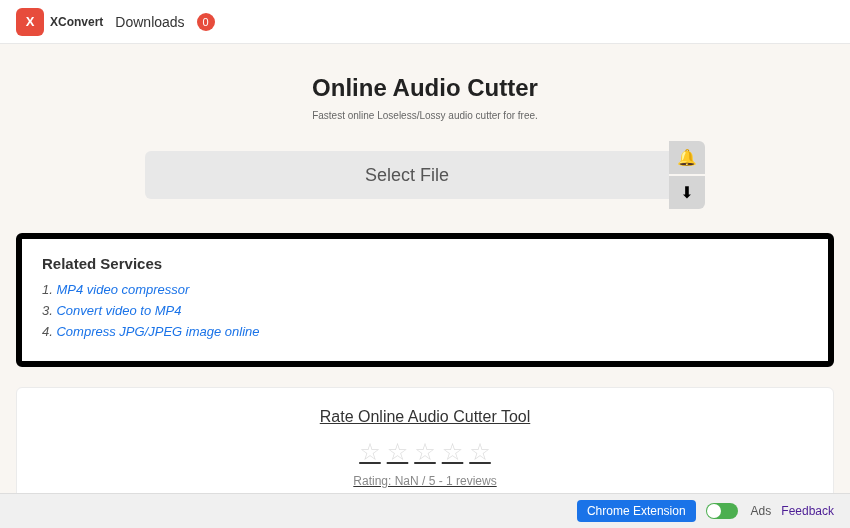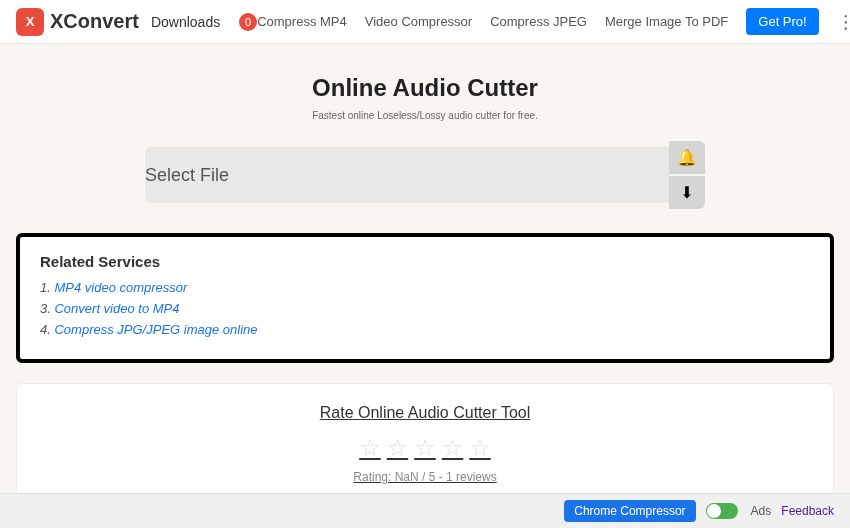--- a/index.html
+++ b/index.html
@@ -36,27 +36,27 @@
       border-radius: 6px;
       display: flex;
       align-items: center;
       justify-content: center;
       color: #fff;
       font-weight: bold;
       font-size: 13px;
     }
     .logo-text {
       font-weight: bold;
-      font-size: 20px;
+      font-size: 12px;
       color: #333;
     }
     .downloads-btn {
       display: flex;
       align-items: center;
-      gap: 19px;
+      gap: 12px;
       cursor: pointer;
       font-size: 14px;
       color: #333;
     }
     .downloads-badge {
       background: #e74c3c;
       color: #fff;
       border-radius: 50%;
       width: 18px;
       height: 18px;
@@ -120,23 +120,24 @@
       align-items: center;
       justify-content: center;
       max-width: 560px;
       margin: 0 auto 24px;
       position: relative;
     }
     .upload-box {
       flex: 1;
       background: #e8e8e8;
       border-radius: 6px 0 0 6px;
-      height: 56px;
-      display: flex;
-      align-items: center;
+      height: 48px;
+      display: flex;
+      align-items: center;
+      justify-content: center;
       cursor: pointer;
     }
     .upload-box-label {
       font-size: 18px;
       color: #555;
     }
     .upload-side-buttons {
       display: flex;
       flex-direction: column;
       gap: 2px;
@@ -158,21 +159,21 @@
     .upload-side-btn:last-child {
       border-radius: 0 0 6px 0;
     }
 
     
     .related-services {
       background: #fff;
       border-radius: 6px;
       padding: 16px 20px;
       margin-bottom: 20px;
-      border: 4px solid #000000;
+      border: 6px solid #000000;
     }
     .related-services-title {
       font-size: 15px;
       font-weight: bold;
       color: #333;
       margin-bottom: 10px;
     }
     .related-list {
       list-style: none;
       padding: 0;
@@ -282,28 +283,20 @@
     <div class="logo-wrapper">
       <div class="logo-icon">
         <span>X</span>
       </div>
       <span class="logo-text">XConvert</span>
     </div>
     <div class="downloads-btn">
       <span>Downloads</span>
       <span class="downloads-badge">0</span>
     </div>
-  </div>
-  <div class="navbar-right">
-    <a class="navbar-link" href="#">Compress MP4</a>
-    <a class="navbar-link" href="#">Video Compressor</a>
-    <a class="navbar-link" href="#">Compress JPEG</a>
-    <a class="navbar-link" href="#">Merge Image To PDF</a>
-    <button class="get-pro-btn">Get Pro!</button>
-    <span class="more-icon">⋮</span>
   </div>
 </nav>
 
 <div class="main-content">
 
   <div class="hero">
     <h1 class="hero-title">Online Audio Cutter</h1>
     <p class="hero-subtitle">Fastest online Loseless/Lossy audio cutter for free.</p>
   </div>
 
@@ -347,21 +340,21 @@
       <span class="star empty">☆</span>
       <span class="star empty">☆</span>
       <span class="star empty">☆</span>
     </div>
     <div class="rating-text">Rating: NaN / 5 - 1 reviews</div>
   </div>
 
 </div>
 
 <div class="footer-bar">
-  <button class="chrome-ext-btn">Chrome Compressor</button>
+  <button class="chrome-ext-btn">Chrome Extension</button>
   <div class="ads-toggle">
     <div class="toggle-switch">
       <div class="toggle-knob"></div>
     </div>
     <span>Ads</span>
   </div>
   <button class="feedback-btn">Feedback</button>
 </div>
 
 </body></html>

